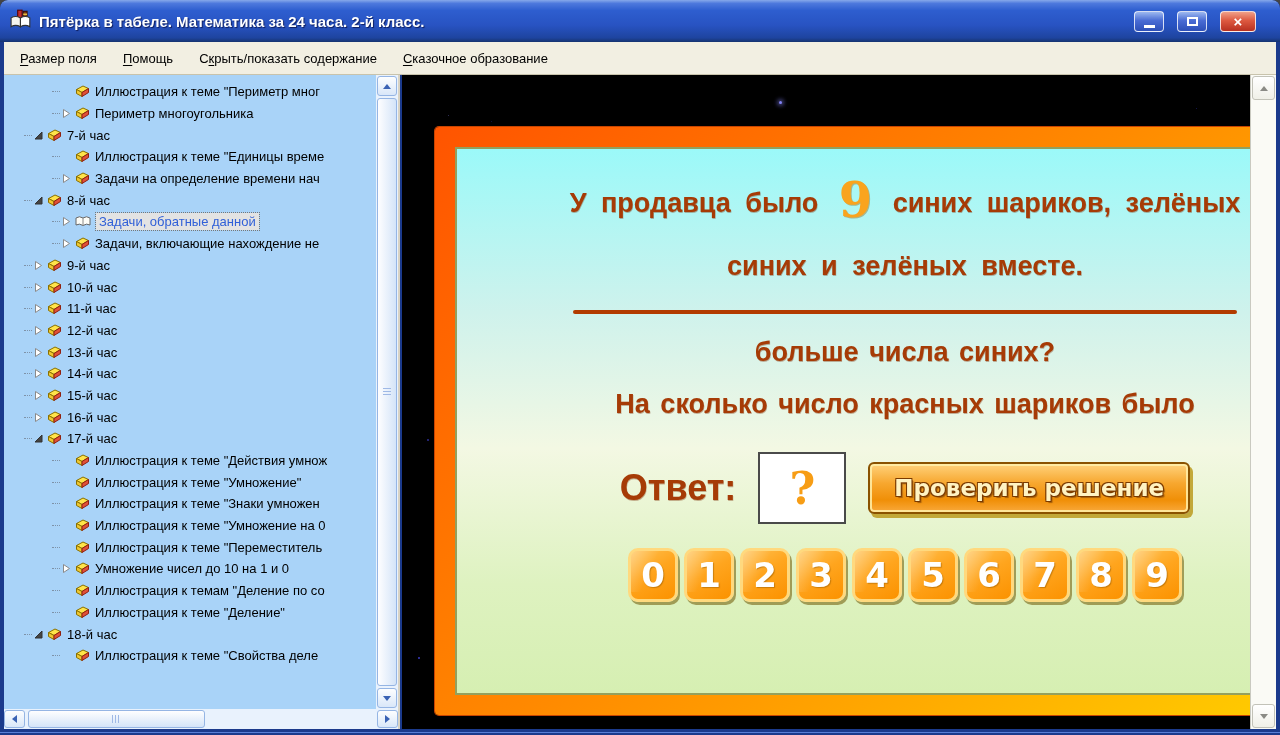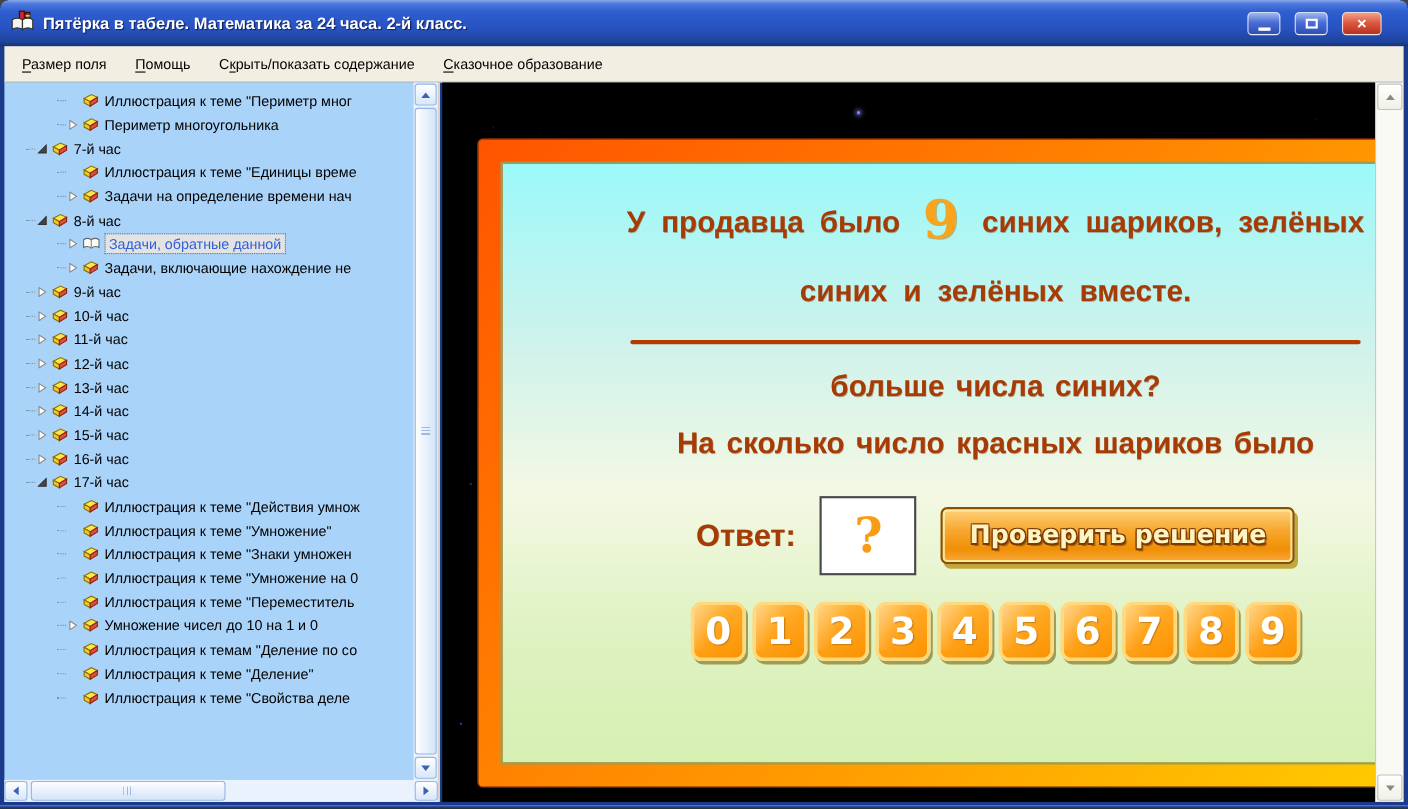--- a/index.html
+++ b/index.html
@@ -90,21 +90,21 @@
     padding-top:20px;}
   .ptext{font-size:27px;font-weight:bold;color:#A63B06;line-height:63px;text-align:center;
     word-spacing:7px;text-shadow:0.5px 0.5px 0 rgba(120,40,0,.35);}
   .bignum{font-family:"DejaVu Serif",serif;font-size:48px;color:#F9A41E;padding:0 6px;vertical-align:-5px;
     text-shadow:1px 1px 0 rgba(150,90,0,.4);}
   .divider{width:664px;height:4px;background:#B23B00;border-radius:2px;margin:12px auto 0;}
   .qtext{font-size:27px;font-weight:bold;color:#A63B06;line-height:52px;text-align:center;word-spacing:3px;
     text-shadow:0.5px 0.5px 0 rgba(120,40,0,.35);}
   .qwrap{margin-top:12px;}
   .answer-row{margin-top:22px;display:flex;align-items:center;justify-content:center;gap:22px;}
-  .answer-label{font-size:28px;font-weight:bold;color:#A63B06;text-shadow:0.5px 0.5px 0 rgba(120,40,0,.35);}
+  .answer-label{font-size:36px;font-weight:bold;color:#A63B06;text-shadow:0.5px 0.5px 0 rgba(120,40,0,.35);}
   .answer-box{width:88px;height:72px;background:#fff;border:2px solid #4A4A4A;
     display:flex;align-items:center;justify-content:center;
     font-family:"DejaVu Serif",serif;font-size:44px;font-weight:bold;color:#F79D15;}
   .check-btn{height:52px;padding:0 24px;font-family:"DejaVu Sans",sans-serif;font-size:23px;font-weight:bold;color:#FFF3C2;
     background:linear-gradient(180deg,#FFD27B 0%,#F7A72F 40%,#F08F07 75%,#F9A93C 100%);
     border:2px solid #8A5200;border-radius:6px;cursor:default;
     box-shadow:3px 4px 0 rgba(190,160,40,.9), inset 0 0 0 2px rgba(255,240,170,.85);
     text-shadow:-1px -1px 0 #7A3A00,1px -1px 0 #7A3A00,-1px 1px 0 #7A3A00,1px 1px 0 #7A3A00,2px 2px 1px rgba(90,40,0,.5);}
   .keypad{margin-top:24px;display:flex;justify-content:center;gap:6px;}
   .key{width:50px;height:54px;border:3px solid #FFD97E;border-radius:10px;
@@ -536,20 +536,37 @@
             <span class="stub"></span>
             <span class="exp"></span>
             <span class="ticon">
               <svg viewBox="0 0 15 13" width="15" height="13">
                 <path d="M1.5 4.5 L8 1 L13.5 3.5 L7 7.5 Z" fill="#FFE44A" stroke="#8A7000"></path>
                 <path d="M1.5 4.5 L7 7.5 L7 11.5 L1.5 8.5 Z" fill="#F0C830" stroke="#8A7000"></path>
                 <path d="M7 7.5 L13.5 3.5 L13.5 7.5 L7 11.5 Z" fill="#E05038" stroke="#902010"></path>
               </svg>
             </span>
             <span class="tlabel">Иллюстрация к теме "Деление"</span>
+          </div>
+          <div class="trow">
+            <span class="ind1"></span>
+            <span class="stub"></span>
+            <span class="exp">
+              <svg width="9" height="9">
+                <path d="M8 1 L8 8 L1 8 Z" fill="#444" stroke="#333"></path>
+              </svg>
+            </span>
+            <span class="ticon">
+              <svg viewBox="0 0 15 13" width="15" height="13">
+                <path d="M1.5 4.5 L8 1 L13.5 3.5 L7 7.5 Z" fill="#FFE44A" stroke="#8A7000"></path>
+                <path d="M1.5 4.5 L7 7.5 L7 11.5 L1.5 8.5 Z" fill="#F0C830" stroke="#8A7000"></path>
+                <path d="M7 7.5 L13.5 3.5 L13.5 7.5 L7 11.5 Z" fill="#E05038" stroke="#902010"></path>
+              </svg>
+            </span>
+            <span class="tlabel">18-й час</span>
           </div>
           <div class="trow">
             <span class="ind2"></span>
             <span class="stub"></span>
             <span class="exp"></span>
             <span class="ticon">
               <svg viewBox="0 0 15 13" width="15" height="13">
                 <path d="M1.5 4.5 L8 1 L13.5 3.5 L7 7.5 Z" fill="#FFE44A" stroke="#8A7000"></path>
                 <path d="M1.5 4.5 L7 7.5 L7 11.5 L1.5 8.5 Z" fill="#F0C830" stroke="#8A7000"></path>
                 <path d="M7 7.5 L13.5 3.5 L13.5 7.5 L7 11.5 Z" fill="#E05038" stroke="#902010"></path>

